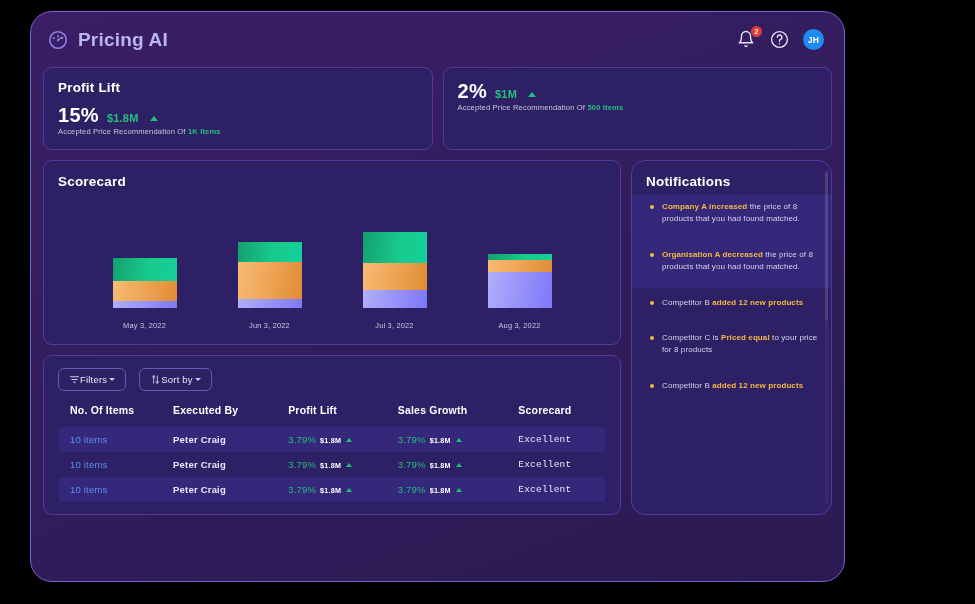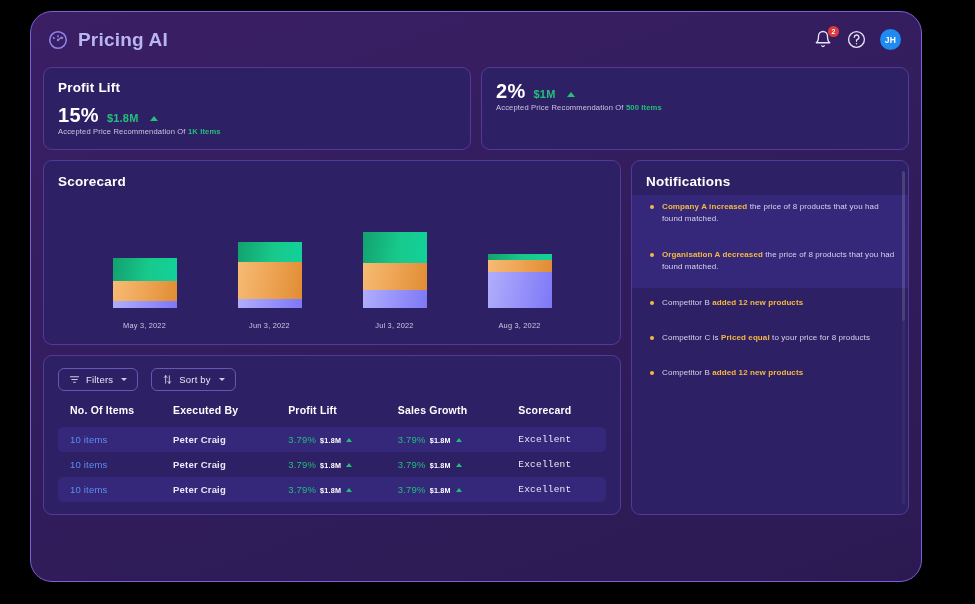--- a/index.html
+++ b/index.html
@@ -5,21 +5,21 @@
   * { margin:0; padding:0; box-sizing:border-box; }
   html, body {
     width:975px; height:604px;
     background:#000;
     font-family:"Liberation Sans", sans-serif;
     overflow:hidden;
   }
   .app-frame {
     position:absolute;
     left:30px; top:11px;
-    width:892px; height:571px;
+    width:815px; height:571px;
     background:linear-gradient(160deg,#3b1e64 0%,#351e60 30%,#2e1c58 70%,#2b1a52 100%);
     border:1.5px solid #7b5fd6;
     border-radius:22px;
     overflow:hidden;
   }
   
   .hdr {
     height:55px;
     display:flex; align-items:center;
     padding:0 20px 0 16px;
@@ -102,21 +102,21 @@
   .seg.purple { background:linear-gradient(100deg,#b0aefb 0%,#9a96fa 45%,#7d78f7 100%); }
   .bar-label {
     position:absolute; bottom:6px;
     font-size:7.4px; color:#cdc8e6; letter-spacing:.2px; white-space:nowrap;
   }
 
   
   .tbl-card { padding:12px 14px 12px; flex:1; }
   .tbl-ctrls { display:flex; gap:13px; margin-bottom:13px; }
   .pill {
-    display:flex; align-items:center; gap:6px;
+    display:flex; align-items:center; 
     height:23px; padding:0 10px;
     border:1px solid #6a56b4; border-radius:6px;
     color:#e8e6f7; font-size:9.5px; letter-spacing:.2px;
     background:transparent;
   }
   .pill svg { display:block; flex:none; }
   .chev { width:0;height:0;border-left:3.2px solid transparent;border-right:3.2px solid transparent;border-top:3.8px solid #cfc9ea; margin-left:2px;}
   table { width:100%; border-collapse:collapse; }
   th {
     font-size:10.5px; font-weight:700; color:#ffffff;
@@ -132,21 +132,21 @@
   td.c-score { color:#e9e7f8;font-family:Liberation Mono, monospace; }
   .pct { color:#1fbf7a; font-size:9.5px; }
   .amt { color:#ffffff; font-size:7.2px; font-weight:700; margin-left:4px; }
   .tri-s {
     display:inline-block; width:0;height:0;
     border-left:3.2px solid transparent;border-right:3.2px solid transparent;
     border-bottom:4px solid #1fbf7a; margin-left:5px; position:relative; top:-1px;
   }
 
   
-  .notif-card { height:100%; padding:13px 6px 10px 14px; position:relative; overflow:hidden; }
+  .notif-card { height:100%; padding:13px 6px 10px 14px; position:relative; overflow:hidden;border-radius:14px; }
   .notif-list { margin-top:12px; position:relative; }
   .notif-hl {
     position:absolute; left:-14px; right:-14px; top:-6px; height:93px;
     background:#35287a; border-radius:0;
   }
   .notif {
     position:relative; display:flex; gap:8px;
     padding:0 4px 0 4px; margin-bottom:23px;
   }
   .dot {

